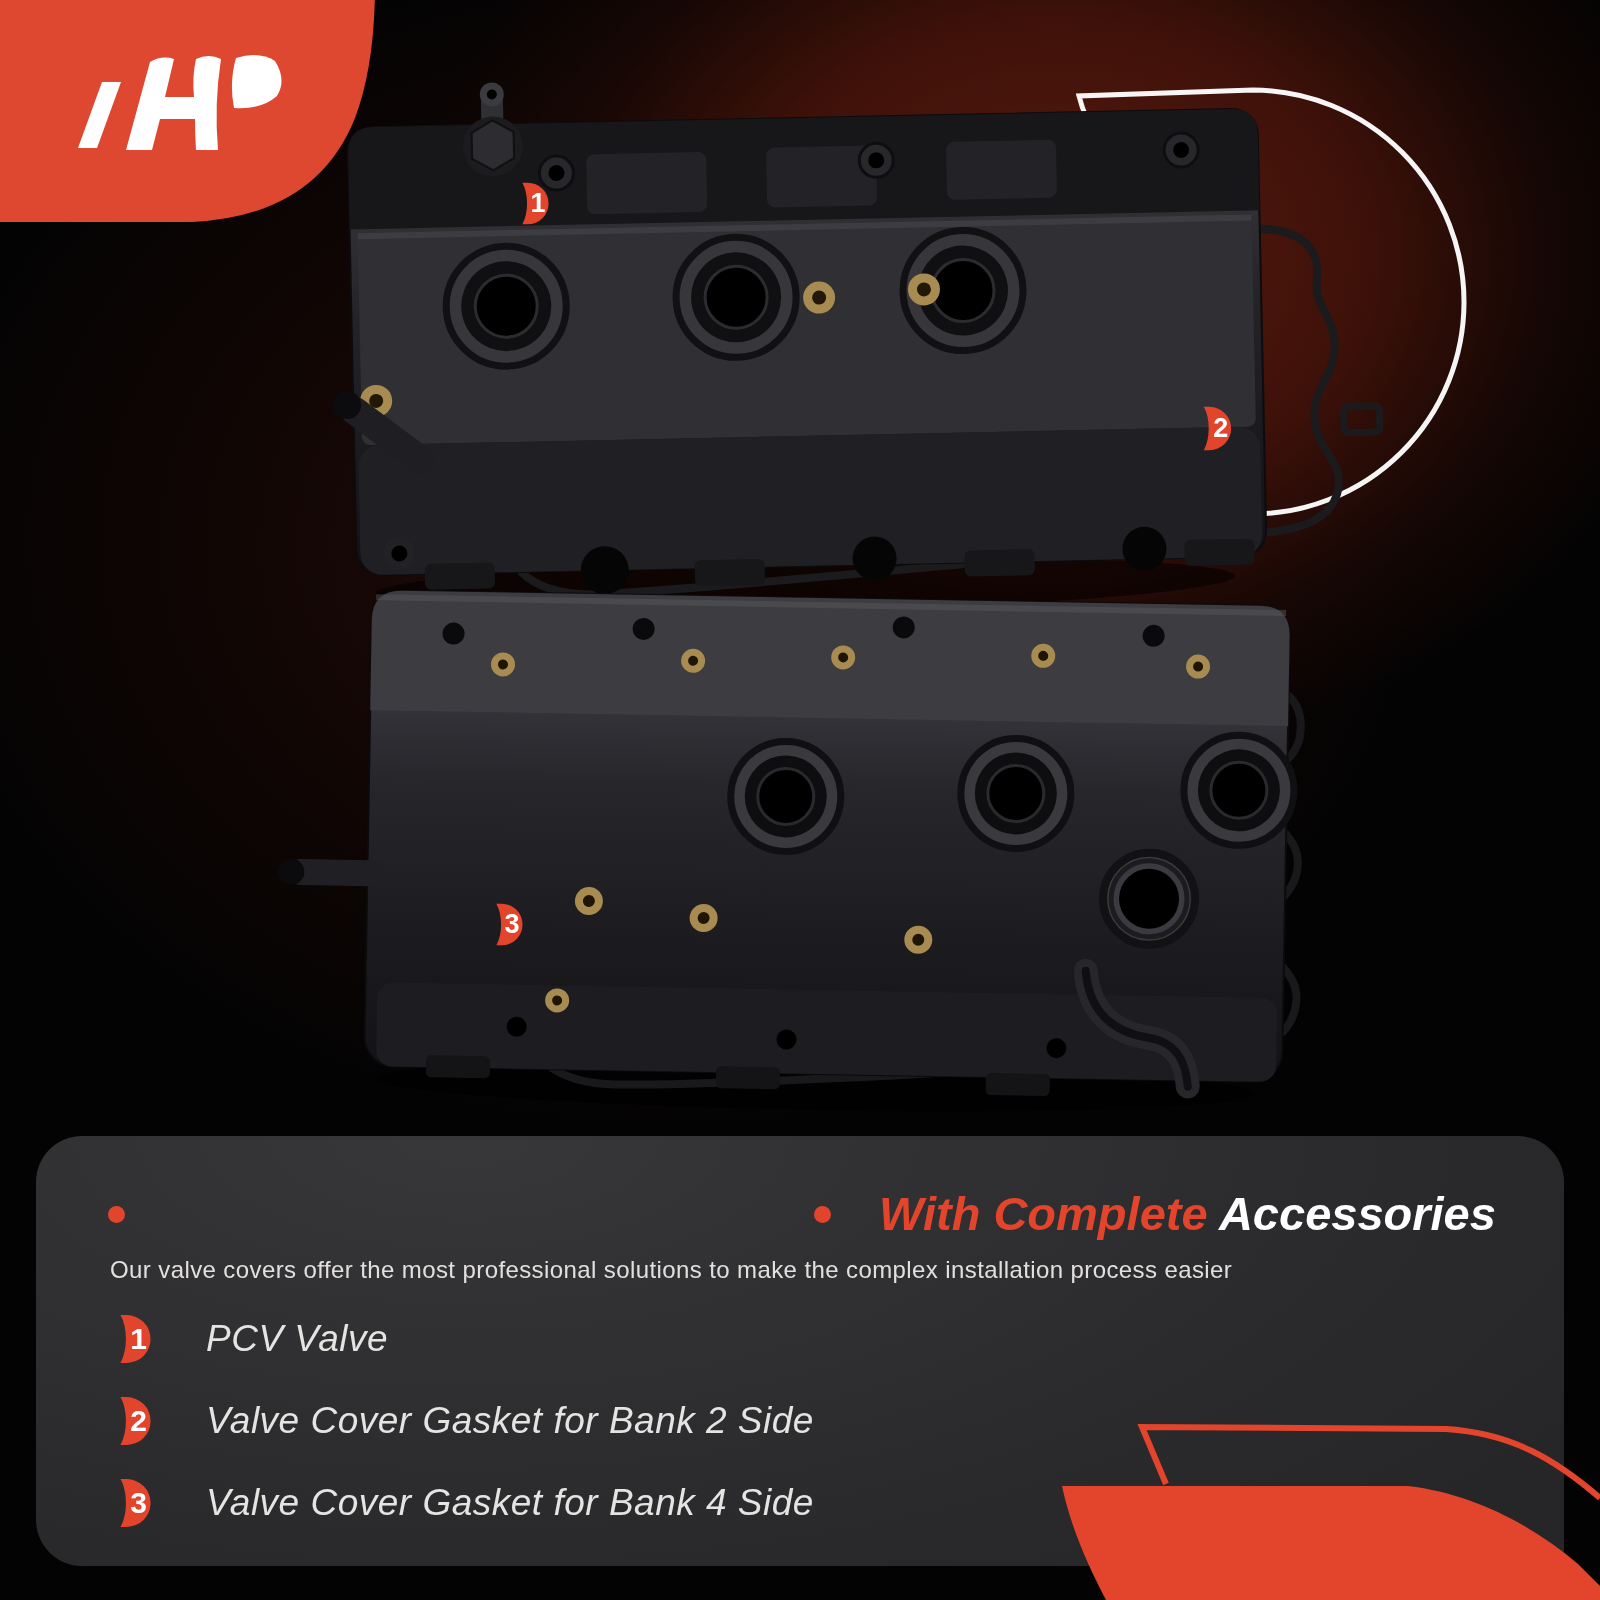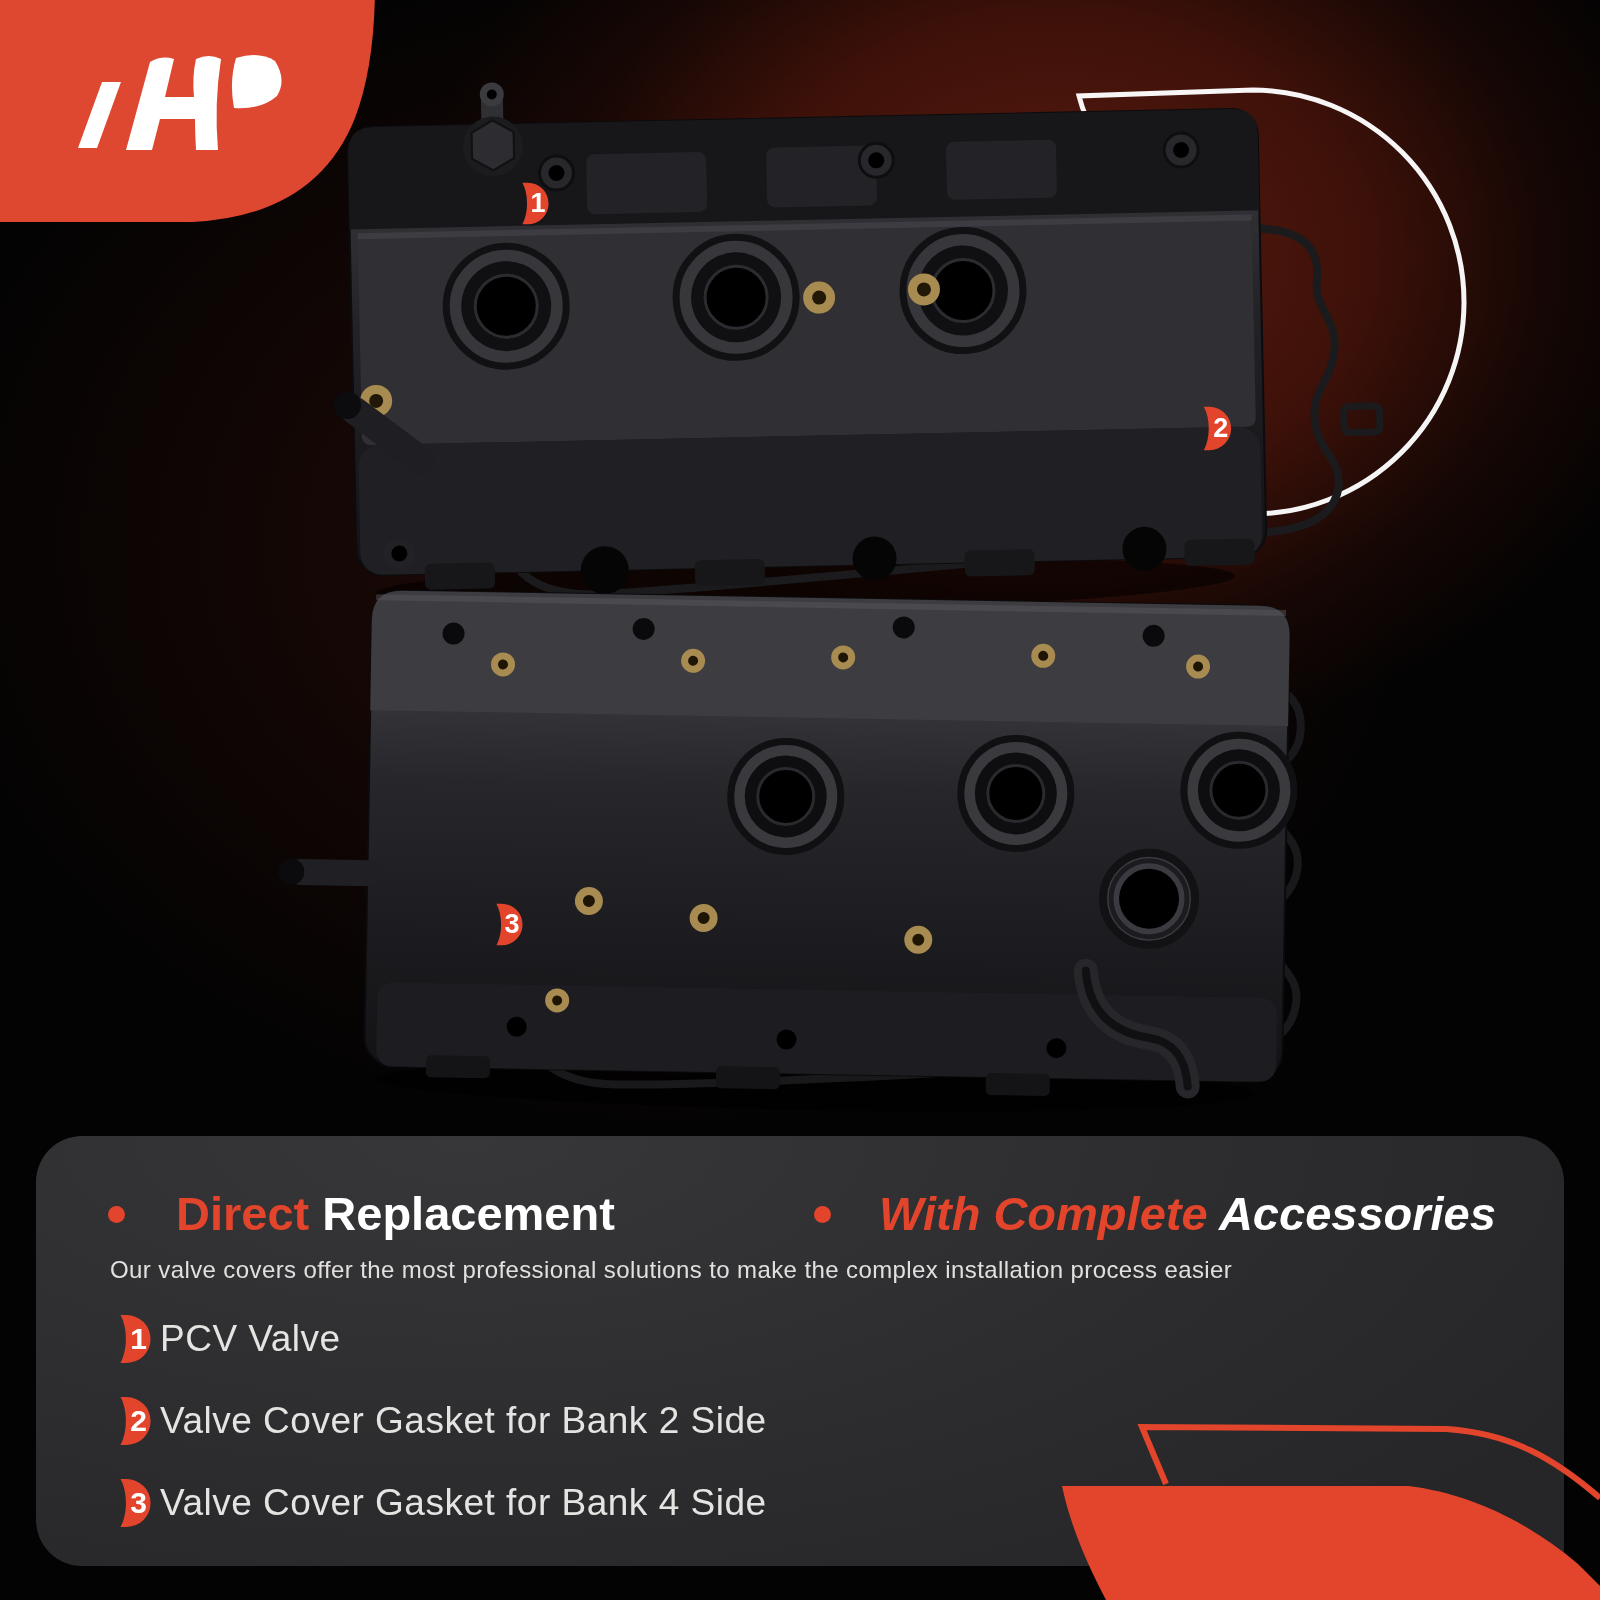--- a/index.html
+++ b/index.html
@@ -18,21 +18,21 @@
   }
   svg.scene{position:absolute;left:0;top:0;z-index:2;pointer-events:none;}
   .overlay{position:absolute;z-index:3;}
   .dot{position:absolute;width:17px;height:17px;border-radius:50%;background:var(--accent,#e2452b);z-index:3;}
   .heading{position:absolute;z-index:3;font-size:47px;font-weight:700;letter-spacing:0;white-space:nowrap;}
   .heading .hl{color:var(--accent,#e2452b);}
   .heading .rest{color:#ffffff;}
   .desc{position:absolute;z-index:3;font-size:24px;font-weight:400;color:#eceae8;letter-spacing:.4px;white-space:nowrap;opacity:.95;}
   .legend{position:absolute;left:110px;top:1312px;z-index:3;}
   .legend-row{display:flex;align-items:center;height:54px;margin-bottom:28px;}
-  .legend-label{font-size:37px;color:#e6e4e2;letter-spacing:.5px;white-space:nowrap;}
+  .legend-label{margin-left:46px;font-size:37px;color:#e6e4e2;letter-spacing:.5px;white-space:nowrap;font-style:italic;}
   .dbadge{position:relative;display:inline-block;}
   .dbadge svg{display:block;width:100%;height:100%;}
   .dshape{fill:var(--accent,#e2452b);}
   .dbadge .num{
     position:absolute;left:14%;top:0;width:86%;height:100%;
     display:flex;align-items:center;justify-content:center;
     color:#fff;font-weight:700;
   }
   .legend .dbadge{width:50px;height:54px;}
   .legend .dbadge .num{font-size:30px;}
@@ -272,24 +272,20 @@
   </div>
   <div class="dbadge callout overlay" style="left:388px;top:899px;">
     <svg viewBox="0 0 48 52">
         <path class="dshape" d="M 10 3 C 17 15 17 37 10 49 L 16 49 A 23 23 0 0 0 16 3 Z"></path>
       </svg>
     <span class="num">3</span>
   </div>
 
   
   <div class="dot" style="left:108px;top:1206px;"></div>
-  <div class="heading" style="left:176px;top:1186px;">
-    <span class="hl">Direct</span>
-    <span class="rest">Replacement</span>
-  </div>
 
   <div class="dot" style="left:814px;top:1206px;"></div>
   <div class="heading" style="left:879px;top:1186px;font-style:italic;">
     <span class="hl">With Complete</span>
     <span class="rest">Accessories</span>
   </div>
 
   <div class="desc" style="left:110px;top:1256px;">Our valve covers offer the most professional solutions to make the complex installation process easier</div>
 
   <div class="legend">

